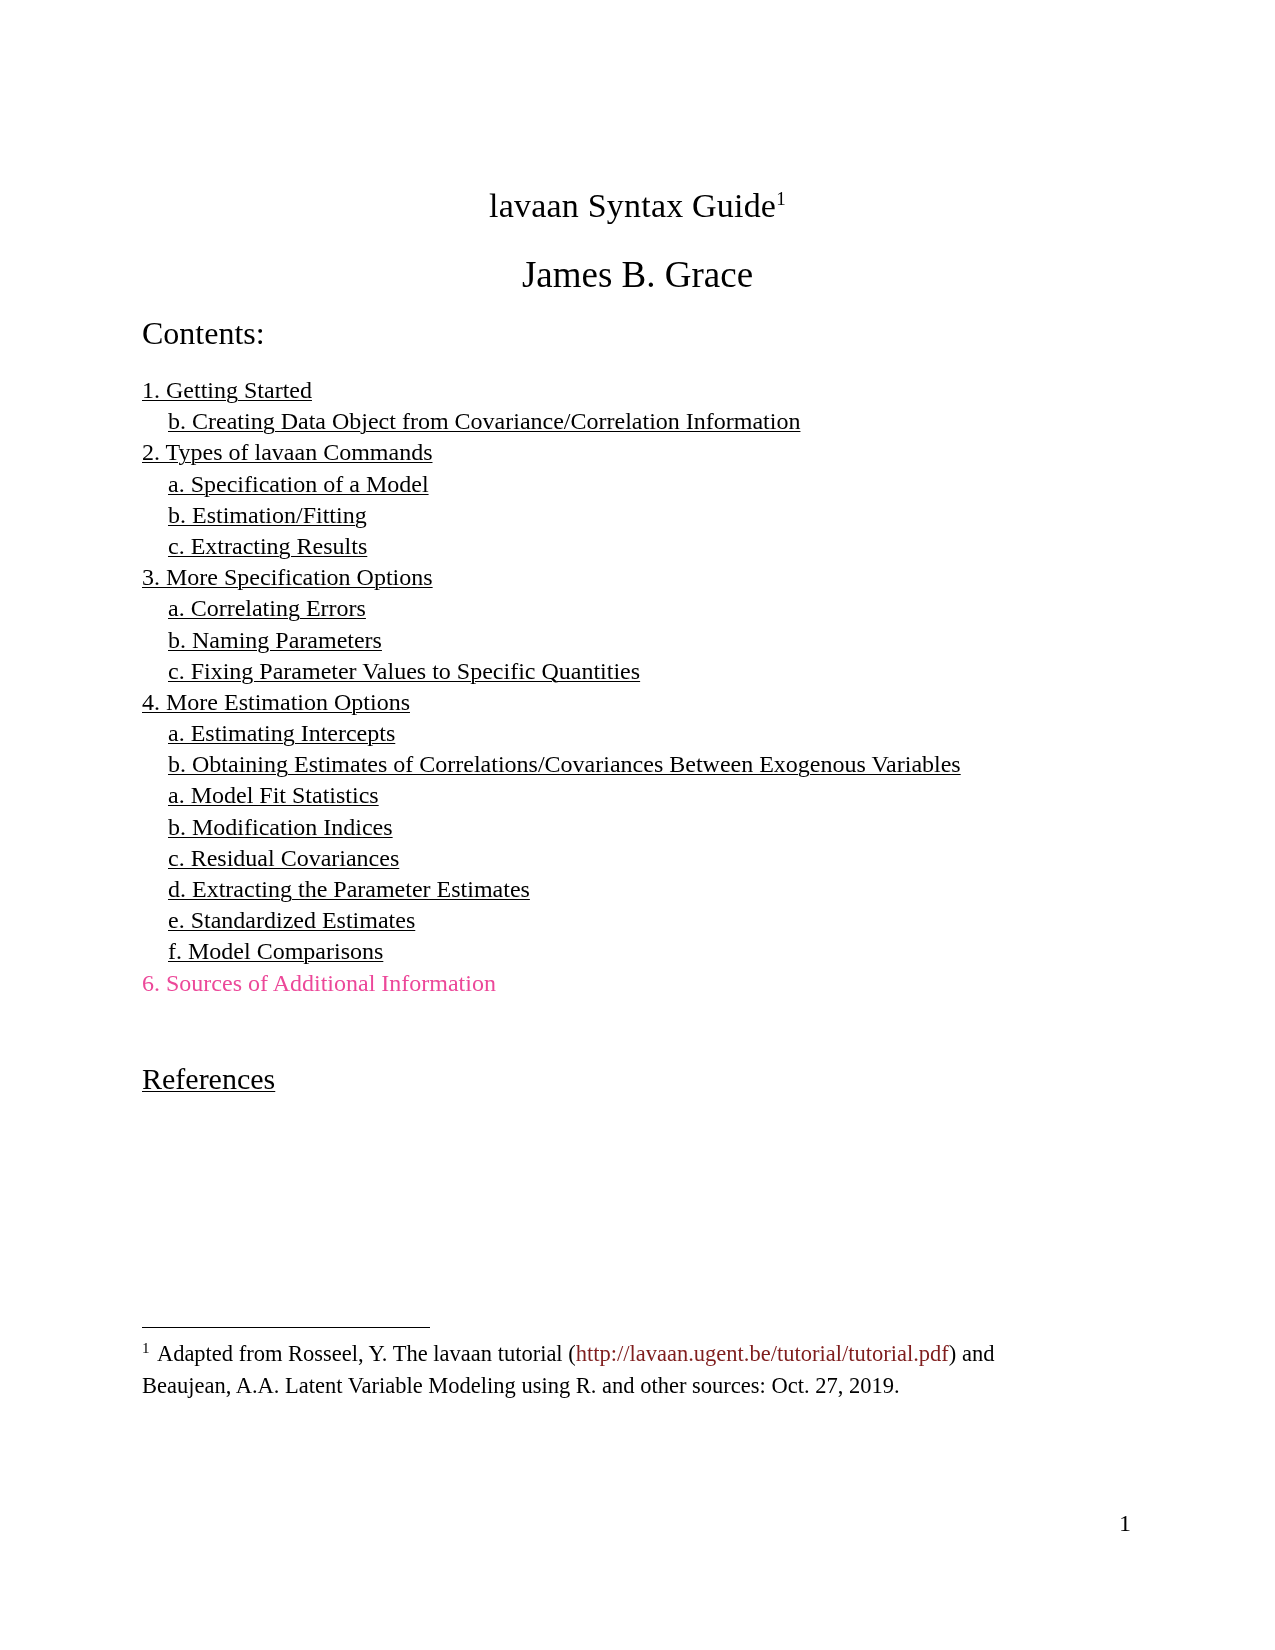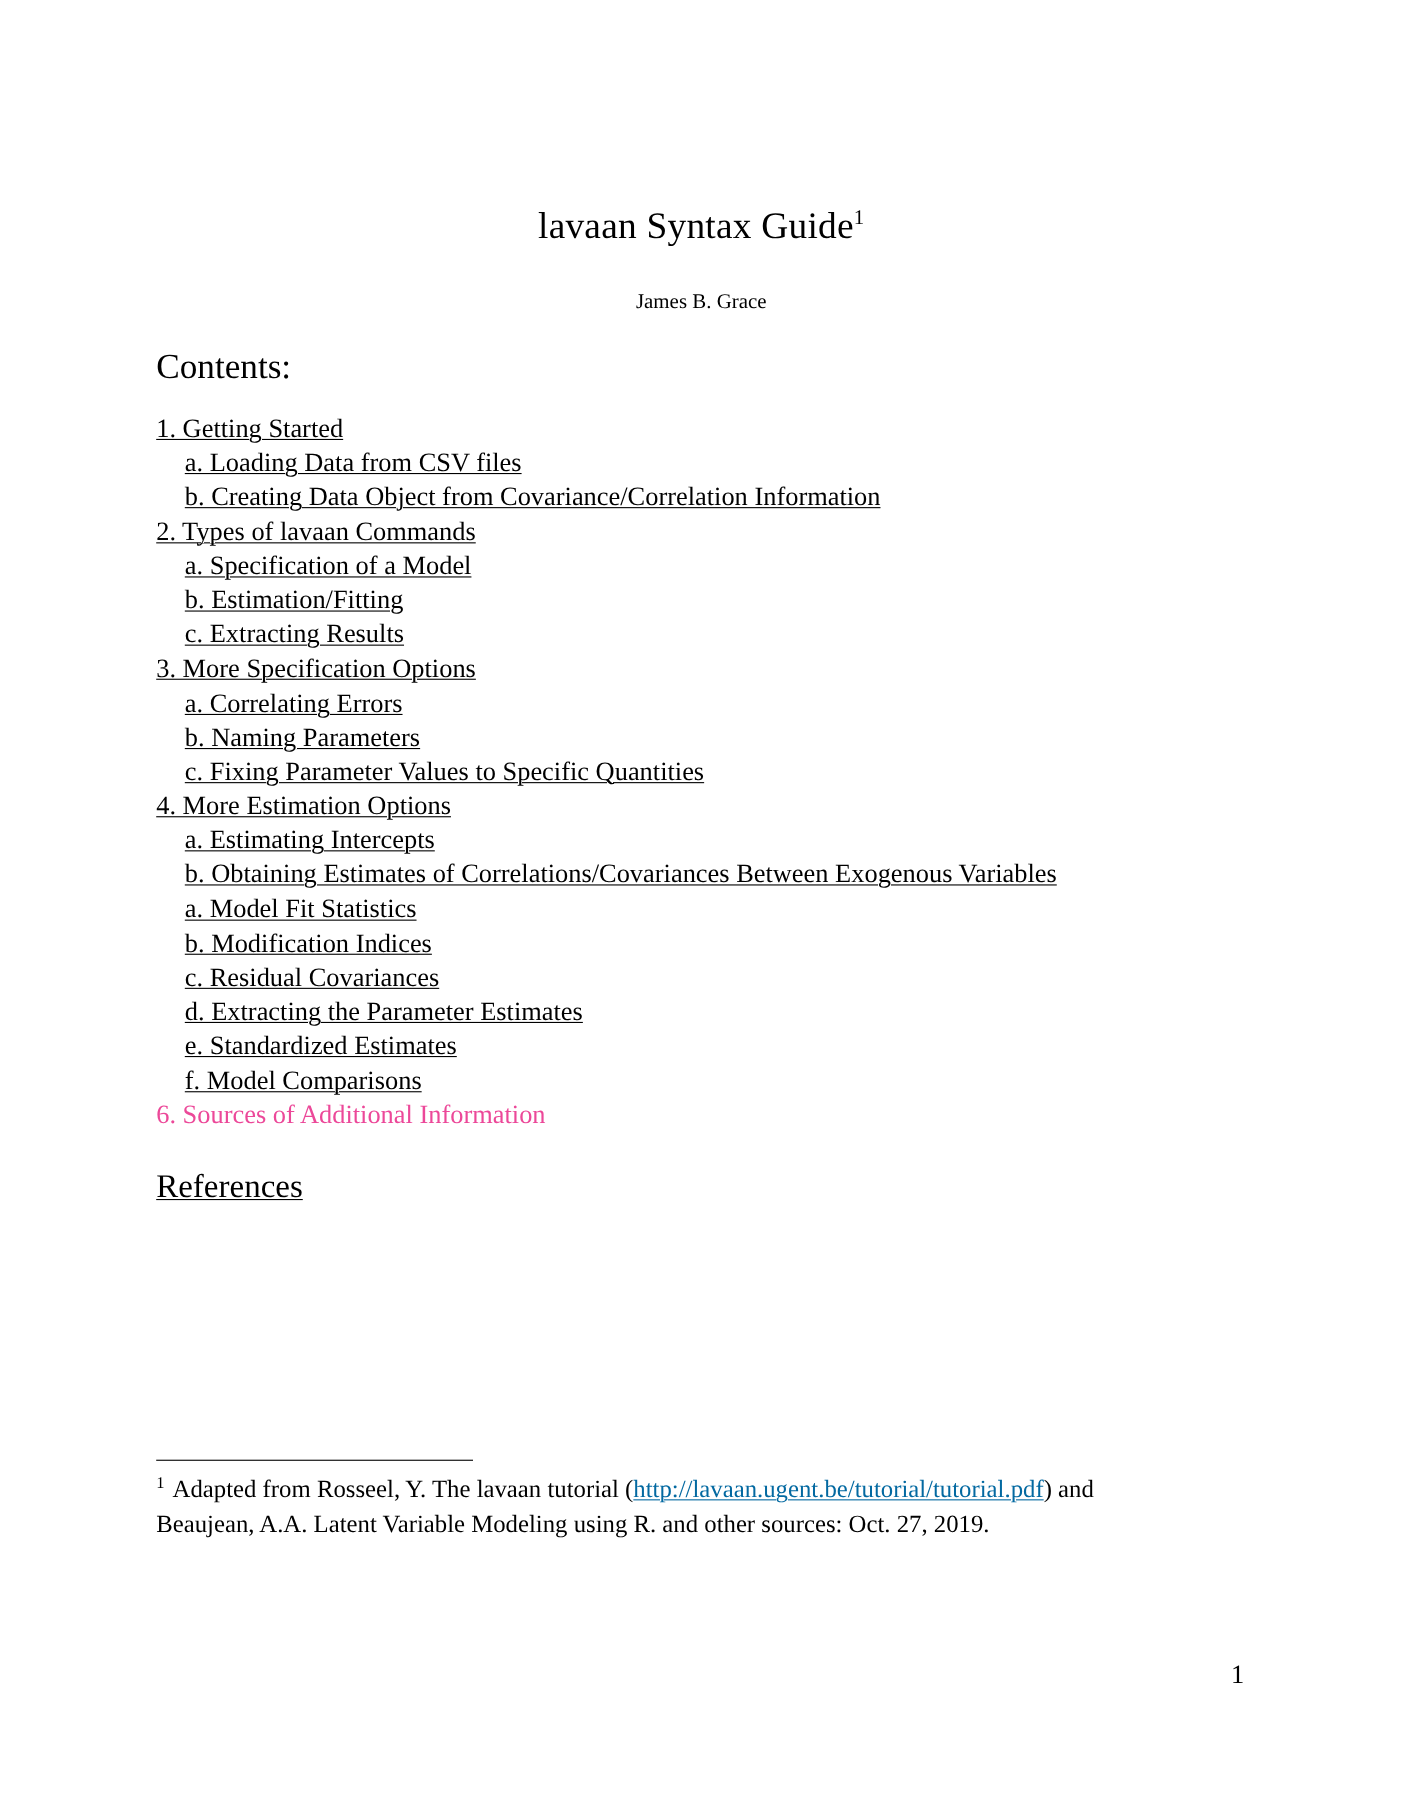--- a/index.html
+++ b/index.html
@@ -32,21 +32,21 @@
     font-size: 19px;
     vertical-align: super;
     line-height: 0;
   }
   .doc-author {
     position: absolute;
     top: 258px;
     left: 0;
     width: 1275px;
     text-align: center;
-    font-size: 19px;
+    font-size: 37px;
     line-height: 34px;
   }
 
   
   .contents-heading {
     position: absolute;
     top: 313px;
     left: 142px;
     font-size: 32px;
     line-height: 40px;
@@ -108,22 +108,21 @@
     font-size: 22.5px;
     line-height: 32px;
   }
   .footnote .fn-num {
     font-size: 15px;
     vertical-align: super;
     line-height: 0;
     margin-right: 3px;
   }
   .footnote-url {
-    color: #0369a1;
-    text-decoration: underline;
+    color: #7f1d1d;
     text-decoration-thickness: 1px;
     text-underline-offset: 2px;
     cursor: pointer;
   }
 
   
   .page-number {
     position: absolute;
     top: 1508px;
     left: 0;
@@ -141,21 +140,20 @@
   <div class="doc-title">
     <span>lavaan Syntax Guide</span><span class="fn-marker">1</span>
   </div>
 
   <div class="doc-author">James B. Grace</div>
 
   <div class="contents-heading">Contents:</div>
 
   <div class="toc">
       <div class="toc-entry level-1"><span class="toc-link">1. Getting Started</span></div>
-      <div class="toc-entry level-2"><span class="toc-link">a. Loading Data from CSV files</span></div>
       <div class="toc-entry level-2"><span class="toc-link">b. Creating Data Object from Covariance/Correlation Information</span></div>
       <div class="toc-entry level-1"><span class="toc-link">2. Types of lavaan Commands</span></div>
       <div class="toc-entry level-2"><span class="toc-link">a. Specification of a Model</span></div>
       <div class="toc-entry level-2"><span class="toc-link">b. Estimation/Fitting</span></div>
       <div class="toc-entry level-2"><span class="toc-link">c. Extracting Results</span></div>
       <div class="toc-entry level-1"><span class="toc-link">3. More Specification Options</span></div>
       <div class="toc-entry level-2"><span class="toc-link">a. Correlating Errors</span></div>
       <div class="toc-entry level-2"><span class="toc-link">b. Naming Parameters</span></div>
       <div class="toc-entry level-2"><span class="toc-link">c. Fixing Parameter Values to Specific Quantities</span></div>
       <div class="toc-entry level-1"><span class="toc-link">4. More Estimation Options</span></div>

